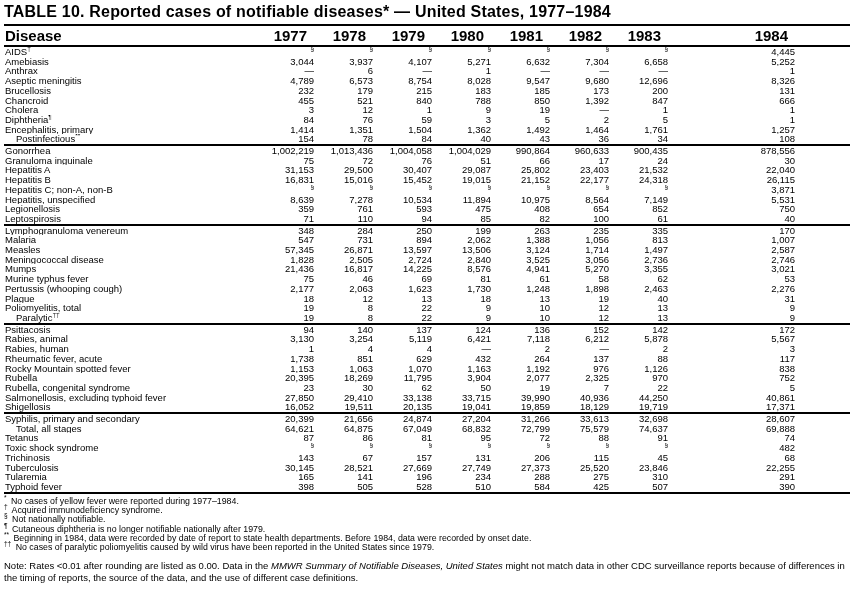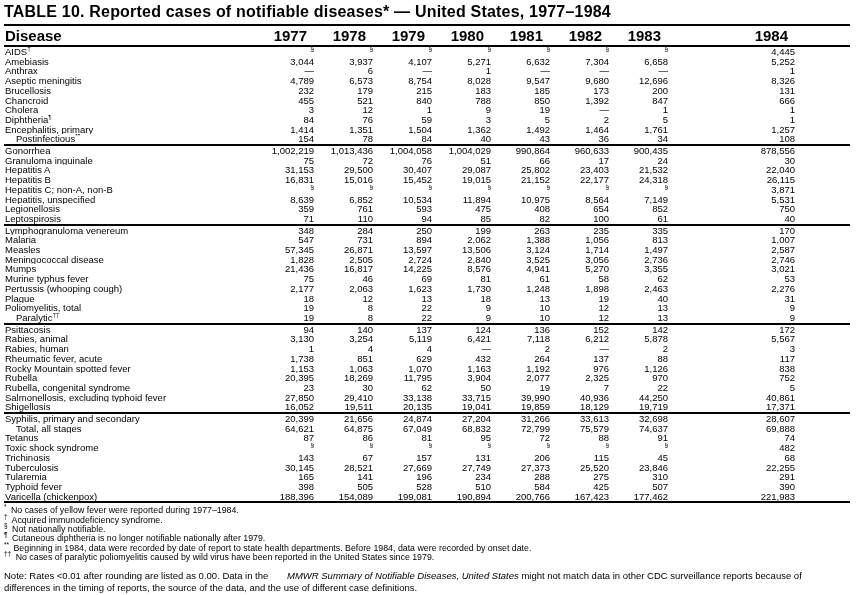--- a/index.html
+++ b/index.html
@@ -27,21 +27,21 @@
   tbody tr:last-child td { border-bottom:2.5px solid #000; }
   sup { font-size:6.5px; vertical-align:super; line-height:0; }
   .footnotes { padding-top:3px; }
   .footnote {
     font-size:8.8px; line-height:9.3px;
     padding-left:13px; text-indent:-13px;
   }
   .footnote sup { margin-right:2px; }
   .note { font-size:9.5px; line-height:11.5px; margin-top:8px; width:846px; }
   .note b { font-weight:normal; }
-  .note i { font-style:italic;margin-left:16px; }
+  .note i { font-style:italic; }
 </style>
 </head>
 <body>
 
 <div class="page">
   <div class="title">TABLE 10. Reported cases of notifiable diseases* — United States, 1977–1984</div>
 
   <table>
     <thead>
       <tr>
@@ -218,21 +218,21 @@
           <td class="val"><sup>§</sup></td>
           <td class="val"><sup>§</sup></td>
           <td class="val"><sup>§</sup></td>
           <td class="val"><sup>§</sup></td>
           <td class="val"><sup>§</sup></td>
           <td class="val">3,871</td>
         </tr>
         <tr>
           <td class="disease">Hepatitis, unspecified</td>
           <td class="val">8,639</td>
-          <td class="val">6,852</td>
+          <td class="val">7,278</td>
           <td class="val">10,534</td>
           <td class="val">11,894</td>
           <td class="val">10,975</td>
           <td class="val">8,564</td>
           <td class="val">7,149</td>
           <td class="val">5,531</td>
         </tr>
         <tr>
           <td class="disease">Legionellosis</td>
           <td class="val">359</td>
@@ -544,31 +544,20 @@
         <tr>
           <td class="disease">Typhoid fever</td>
           <td class="val">398</td>
           <td class="val">505</td>
           <td class="val">528</td>
           <td class="val">510</td>
           <td class="val">584</td>
           <td class="val">425</td>
           <td class="val">507</td>
           <td class="val">390</td>
-        </tr>
-        <tr>
-          <td class="disease">Varicella (chickenpox)</td>
-          <td class="val">188,396</td>
-          <td class="val">154,089</td>
-          <td class="val">199,081</td>
-          <td class="val">190,894</td>
-          <td class="val">200,766</td>
-          <td class="val">167,423</td>
-          <td class="val">177,462</td>
-          <td class="val">221,983</td>
         </tr>
       </tbody>
   </table>
 
   <div class="footnotes">
       <div class="footnote"><sup>*</sup> No cases of yellow fever were reported during 1977–1984.</div>
       <div class="footnote"><sup>†</sup> Acquired immunodeficiency syndrome.</div>
       <div class="footnote"><sup>§</sup> Not nationally notifiable.</div>
       <div class="footnote"><sup>¶</sup> Cutaneous diphtheria is no longer notifiable nationally after 1979.</div>
       <div class="footnote"><sup>**</sup> Beginning in 1984, data were recorded by date of report to state health departments.  Before 1984, data were recorded by onset date.</div>

